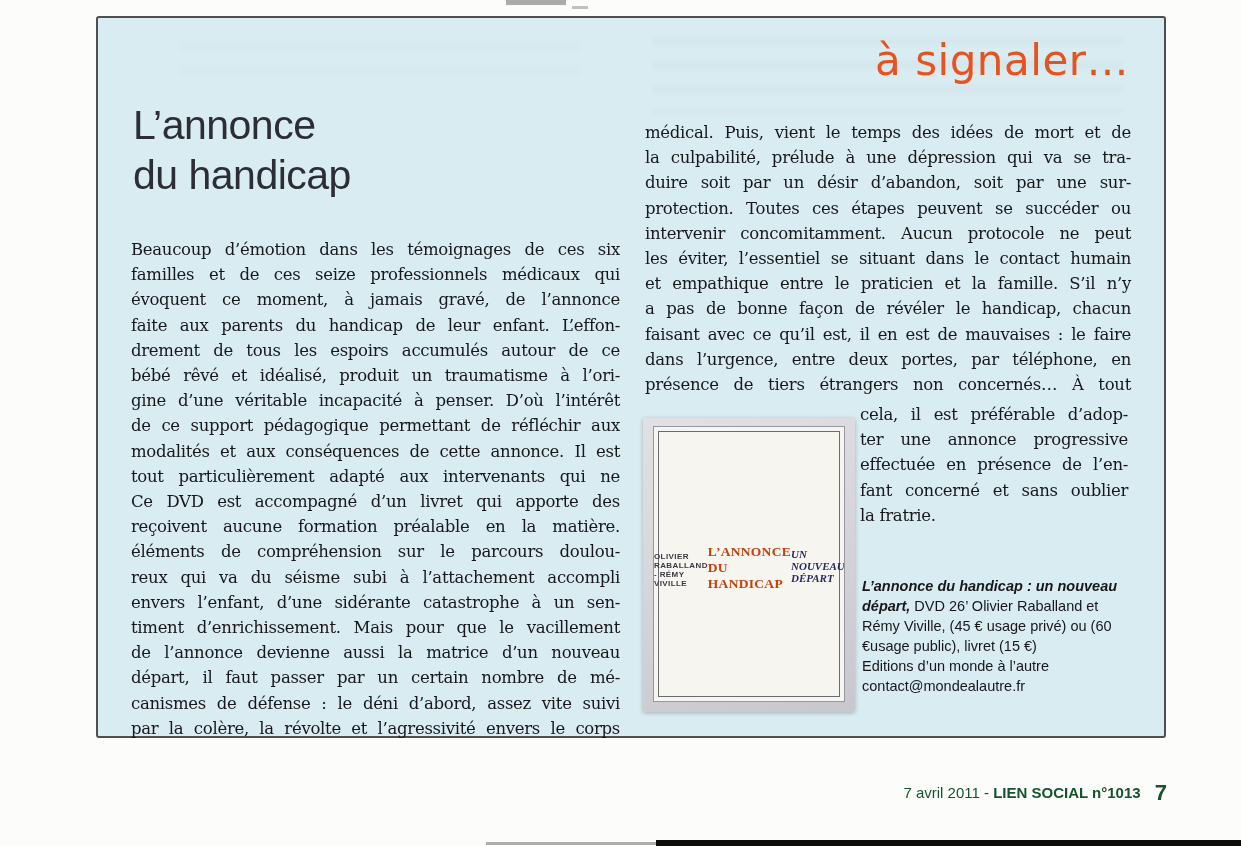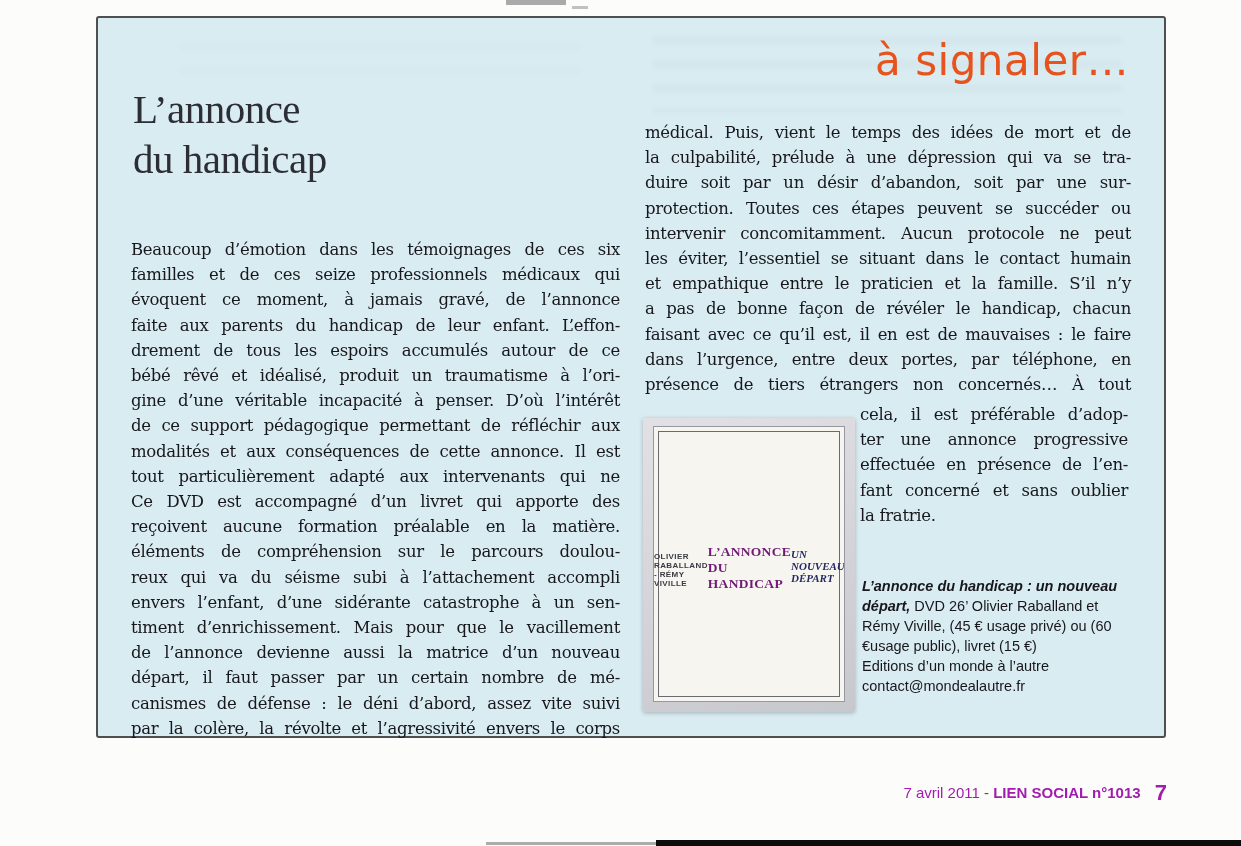--- a/index.html
+++ b/index.html
@@ -9,22 +9,22 @@
   }
   .panel {
     position:absolute; left:96px; top:16px; width:1070px; height:722px;
     background:#d9ecf2; border:2px solid #4f4f52; border-radius:3px; box-sizing:border-box;
   }
   .tag {
     position:absolute; top:36px; right:112px;
     font-family:"DejaVu Sans", sans-serif; font-size:42px; color:#e8531d; letter-spacing:0.5px;
   }
   .title {
-    position:absolute; left:133px; top:84px;
-    font-family:Liberation Serif, serif; font-size:41px; line-height:50px;
+    position:absolute; left:133px; top:100px;
+    font-family:Liberation Sans, sans-serif; font-size:41px; line-height:50px;
     color:#2d2d36; letter-spacing:-0.5px;
   }
   .col {
     position:absolute; font-size:16.5px; line-height:25.2px;
     color:#17171c; letter-spacing:-0.3px; text-justify:inter-word;
   }
   .col.left  { left:131px; top:197px; width:489px;margin-top:40px; }
   .col.right { left:645px; top:120px; width:486px; }
   .col.wrap-block { left:860px; top:402px; width:268px; }
   .justify .tline { text-align:justify; text-align-last:justify; }
@@ -38,41 +38,41 @@
   .cover {
     position:absolute; left:10px; top:8px; right:10px; bottom:10px;
     background:#f7f5f0; border:1px solid #97979f;
     box-shadow: inset 0 0 0 4px #f7f5f0, inset 0 0 0 5px #6a6a72;
     display:flex; flex-direction:row; align-items:center; overflow:hidden;
   }
   .cov-authors { margin-top:11px; font-family:"Liberation Sans", sans-serif; font-weight:bold;
     font-size:8px; letter-spacing:0.4px; color:#3a3a44; }
   .cov-rule { width:76%; height:1px; background:#8a8a92; margin-top:3px; }
   .cov-title { margin-top:7px; font-family:"Liberation Serif", serif; font-weight:bold;
-    font-size:13.5px; color:#701a75; letter-spacing:0.3px; }
+    font-size:13.5px; color:#c2410c; letter-spacing:0.3px; }
   .cov-sub { margin-top:3px; font-family:"Liberation Serif", serif; font-style:italic;
     font-weight:bold; font-size:11px; color:#252b60; }
   .cov-art { flex:1; width:100%; display:flex; justify-content:center; align-items:center; }
   .cov-band { width:86%; box-sizing:border-box; border-top:6px solid #8b5cf6;
     padding:4px 0 3px; text-align:center; font-family:"Liberation Sans", sans-serif;
     font-weight:bold; font-size:11px; letter-spacing:2.5px; color:#20263c; }
   .cov-pub { align-self:flex-start; margin:2px 0 7px 11px; font-family:"Liberation Sans", sans-serif;
     font-weight:bold; font-size:6px; line-height:7px; letter-spacing:0.5px; color:#333a48;
     border:1px solid #9aa0ab; padding:2px 3px; }
   .cov-pub .tline { text-align:left; }
 
   .caption {
     position:absolute; left:862px; top:576px; width:272px;
     font-family:"Liberation Sans", sans-serif; font-size:14.5px; line-height:20px; color:#17171c;
   }
   .cap-lead { font-weight:bold; font-style:italic; }
 
   .footer {
     position:absolute; top:780px; right:74px;
-    font-family:"Liberation Sans", sans-serif; font-size:15px; color:#a21caf;
+    font-family:"Liberation Sans", sans-serif; font-size:15px; color:#14532d;
   }
   .footer .bold { font-weight:bold; }
   .pagenum { font-weight:bold; font-size:22px; margin-left:10px; vertical-align:-2px; }
 
   .art-top    { position:absolute; left:506px; top:0;    width:60px;  height:5px; background:#8f8f8f; opacity:.75; }
   .art-top2   { position:absolute; left:572px; top:6px;  width:16px;  height:3px; background:#9a9a9a; opacity:.6; }
   .art-bottom { position:absolute; left:656px; top:840px; width:585px; height:6px; background:#0c0c0c; }
   .art-bottom2{ position:absolute; left:486px; top:842px; width:170px; height:3px; background:#8a8a8a; opacity:.7; }
   .ghost { position:absolute; filter:blur(2px); opacity:.28;
     background:repeating-linear-gradient(to bottom, rgba(105,115,130,0.13) 0 9px, rgba(0,0,0,0) 9px 24px); }

